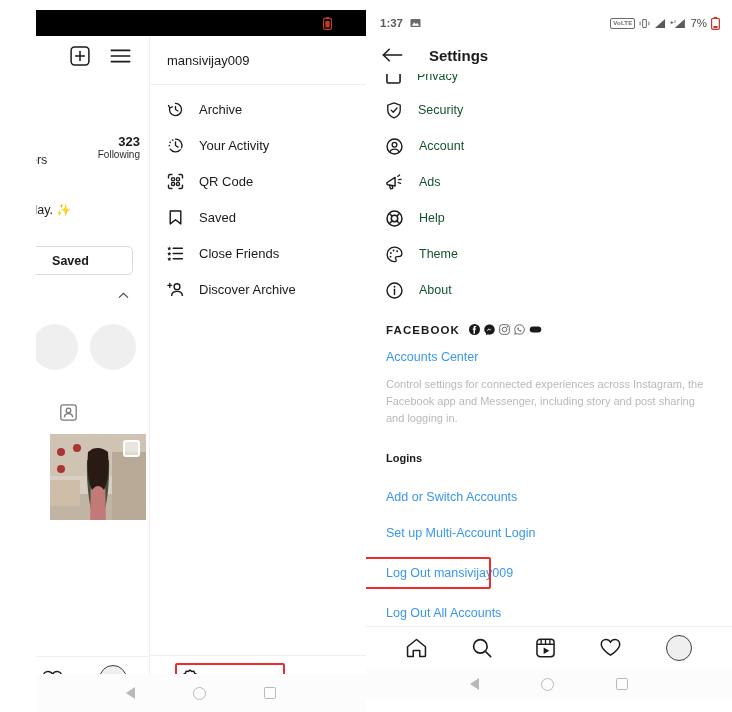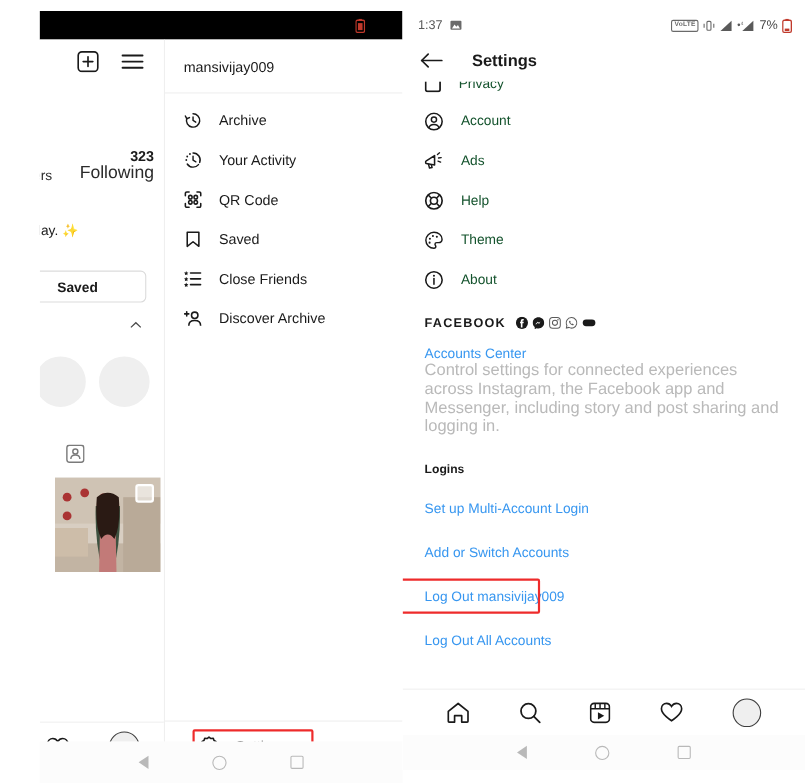--- a/index.html
+++ b/index.html
@@ -13,21 +13,21 @@
               background:#fff;overflow:hidden;}
   #left-status{height:26px;background:#000;position:relative;}
   #left-status .batt{position:absolute;right:34px;top:7px;}
 
   #left-body{position:relative;height:664px;background:#fff;overflow:hidden;}
 
   
   #profile-col{position:absolute;left:0;top:0;width:113px;height:484px;
                background:#fff;overflow:hidden;}
   .stat-num{font-size:13px;font-weight:bold;color:#1a1a1a;text-align:right;}
-  .stat-lbl{font-size:16px;color:#2b2b2b;text-align:right;}
+  .stat-lbl{font-size:10px;color:#2b2b2b;text-align:right;}
   #stat-following{position:absolute;right:9px;top:98px;width:70px;}
   #stat-followers-lbl{position:absolute;left:-6px;top:117px;width:30px;
                       font-size:12.5px;color:#2b2b2b;}
   #bio-line{position:absolute;left:-12px;top:167px;font-size:12.5px;color:#1a1a1a;}
   #spark{color:#f7c600;font-size:12px;}
   #saved-btn{position:absolute;left:-28px;top:210px;width:123px;height:27px;
              border:1px solid #dbdbdb;border-radius:5px;background:#fff;
              display:flex;align-items:center;justify-content:center;
              font-size:12.5px;color:#1a1a1a;font-weight:600;}
   #chev-up{position:absolute;left:82px;top:252px;font-size:12px;color:#5a5a5a;}
@@ -71,21 +71,21 @@
 
   
   #left-head-icons{position:absolute;left:70px;top:46px;display:flex;
                    align-items:center;gap:20px;z-index:4;}
 
   
   #right-phone{position:absolute;left:366px;top:10px;width:366px;height:690px;
                background:#fff;overflow:hidden;}
   #right-status{height:26px;display:flex;align-items:center;
                 padding:0 12px 0 14px;font-size:11.5px;color:#5a5a5a;}
-  #rs-time{font-weight:400;}
+  #rs-time{font-weight:700;}
   #rs-right{margin-left:auto;display:flex;align-items:center;gap:4px;}
   .volte{border:1.3px solid #6a6a6a;border-radius:2px;font-size:6px;
          font-weight:bold;letter-spacing:.2px;padding:0 2px;color:#6a6a6a;
          line-height:9px;}
   #rs-pct{font-size:11.5px;color:#4a4a4a;}
 
   #right-header{height:38px;display:flex;align-items:center;padding-left:16px;
                 background:#fff;position:relative;z-index:3;}
   #right-title{font-size:15px;font-weight:bold;color:#1a1a1a;margin-left:26px;}
 
@@ -95,22 +95,22 @@
   .set-item.clipped{height:18px;align-items:flex-start;overflow:hidden;}
   .set-item.clipped .slabel{margin-top:-5px;}
   .set-item.clipped .ic{margin-top:-5px;}
 
   #fb-head{display:flex;align-items:flex-start;padding-left:20px;margin-top:16px;}
   #fb-word{font-size:11.5px;font-weight:bold;letter-spacing:1.1px;color:#1a1a1a;}
   #fb-icons{display:flex;align-items:center;gap:4px;margin-left:9px;}
 
   .blue-link{font-size:12.5px;color:#3897f0;padding-left:20px;}
   #accounts-center{margin-top:14px;}
-  #fb-desc{padding-left:20px;padding-right:22px;margin-top:0;
-           font-size:15px;line-height:17px;color:#b9b9b9;}
+  #fb-desc{padding-left:20px;padding-right:22px;margin-top:12px;
+           font-size:11px;line-height:17px;color:#b9b9b9;}
   #logins-head{padding-left:20px;margin-top:25px;font-size:11px;
                font-weight:bold;color:#1a1a1a;}
   #link-multi{margin-top:22px;}
   #link-switch{margin-top:26px;}
   #link-logout{margin-top:26px;position:relative;}
   #link-logout-all{margin-top:26px;}
   #hl-logout{position:absolute;left:-5px;top:-9px;width:126px;height:28px;
              border:2px solid #ee2b2b;border-radius:2px;pointer-events:none;}
 
   #right-tabbar{position:absolute;left:0;top:616px;width:366px;height:42px;
@@ -422,20 +422,29 @@
 
     <div class="set-item clipped">
       <span class="ic">
         <svg width="15" height="15" viewBox="0 0 16 16">
             <rect x="1" y="1" width="14" height="14" rx="1.8" fill="none" stroke="#1a1a1a" stroke-width="1.7"></rect>
           </svg>
       </span>
       <span class="slabel">Privacy</span>
     </div>
 
+    <div class="set-item">
+      <span class="ic">
+        <svg width="16" height="17" viewBox="0 0 16 18">
+            <path d="M8 1L14.6 3.4V8.6c0 4.4-3.1 7-6.6 8.3C4.5 15.6 1.4 13 1.4 8.6V3.4z" fill="none" stroke="#1a1a1a" stroke-width="1.4"></path>
+            <polyline points="5,8.6 7.2,10.8 11.2,6.4" fill="none" stroke="#1a1a1a" stroke-width="1.4" stroke-linecap="round" stroke-linejoin="round"></polyline>
+          </svg>
+      </span>
+      <span class="slabel">Security</span>
+    </div>
 
     <div class="set-item">
       <span class="ic">
         <svg width="17" height="17" viewBox="0 0 18 18">
             <circle cx="9" cy="9" r="7.9" fill="none" stroke="#1a1a1a" stroke-width="1.5"></circle>
             <circle cx="9" cy="7.1" r="2.5" fill="none" stroke="#1a1a1a" stroke-width="1.4"></circle>
             <path d="M3.9 15.4c.7-2.4 2.7-3.6 5.1-3.6s4.4 1.2 5.1 3.6" fill="none" stroke="#1a1a1a" stroke-width="1.4"></path>
           </svg>
       </span>
       <span class="slabel">Account</span>
@@ -531,22 +540,22 @@
         </span>
       </span>
     </div>
 
     <div class="blue-link" id="accounts-center">Accounts Center</div>
 
     <div id="fb-desc">Control settings for connected experiences across Instagram, the Facebook app and Messenger, including story and post sharing and logging in.</div>
 
     <div id="logins-head">Logins</div>
 
+    <div class="blue-link" id="link-switch">Add or Switch Accounts</div>
     <div class="blue-link" id="link-multi">Set up Multi-Account Login</div>
-    <div class="blue-link" id="link-switch">Add or Switch Accounts</div>
 
     <div class="blue-link" id="link-logout">
       <span>Log Out mansivijay009</span>
       <span id="hl-logout"></span>
     </div>
 
     <div class="blue-link" id="link-logout-all">Log Out All Accounts</div>
   </div>
 
   <div id="right-tabbar">

